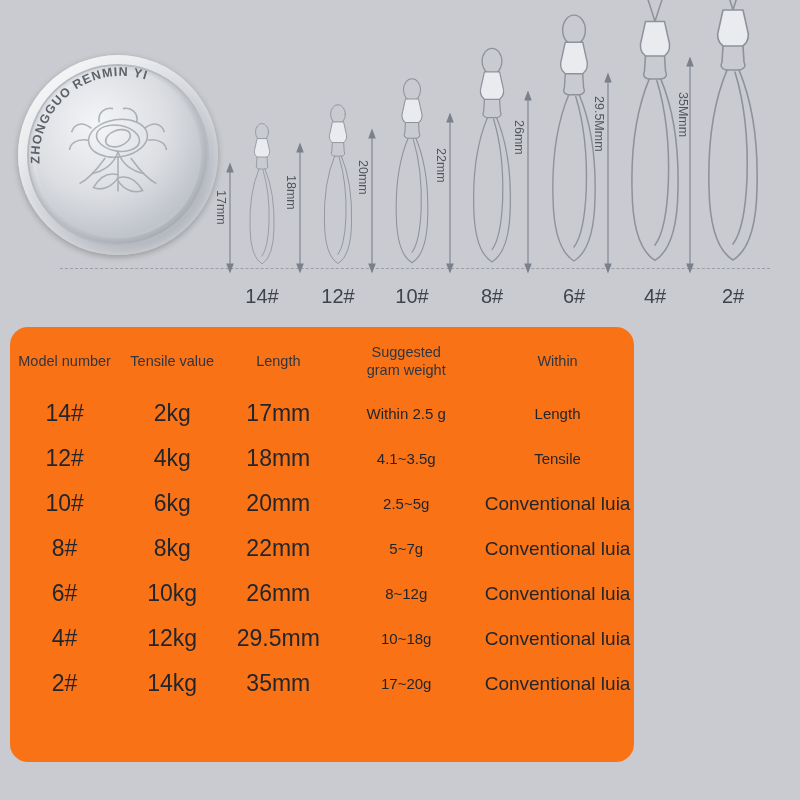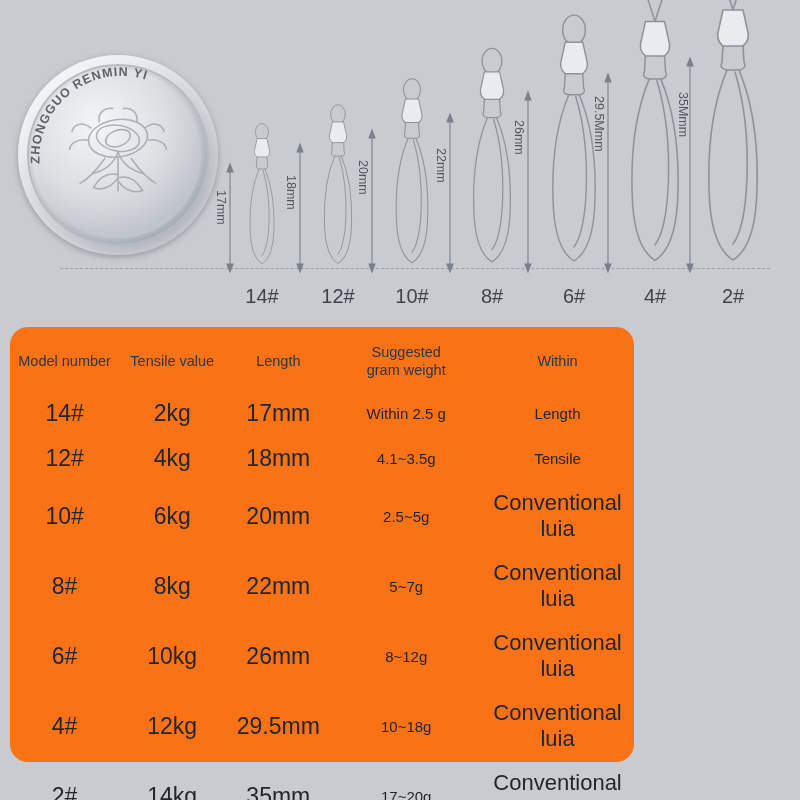--- a/index.html
+++ b/index.html
@@ -126,21 +126,21 @@
     vertical-align: middle;
   }
   table#spec td {
     font-size: 23px;
     color: #22262c;
     text-align: center;
     padding: 9px 2px;
     vertical-align: middle;
   }
   table#spec td.small {
-    font-size: 22px;
+    font-size: 19px;
   }
   table#spec td.med {
     font-size: 15px;
   }
   col.c0 { width: 17.5%; }
   col.c1 { width: 17%; }
   col.c2 { width: 17%; }
   col.c3 { width: 24%; }
   col.c4 { width: 24.5%; }
 </style>

